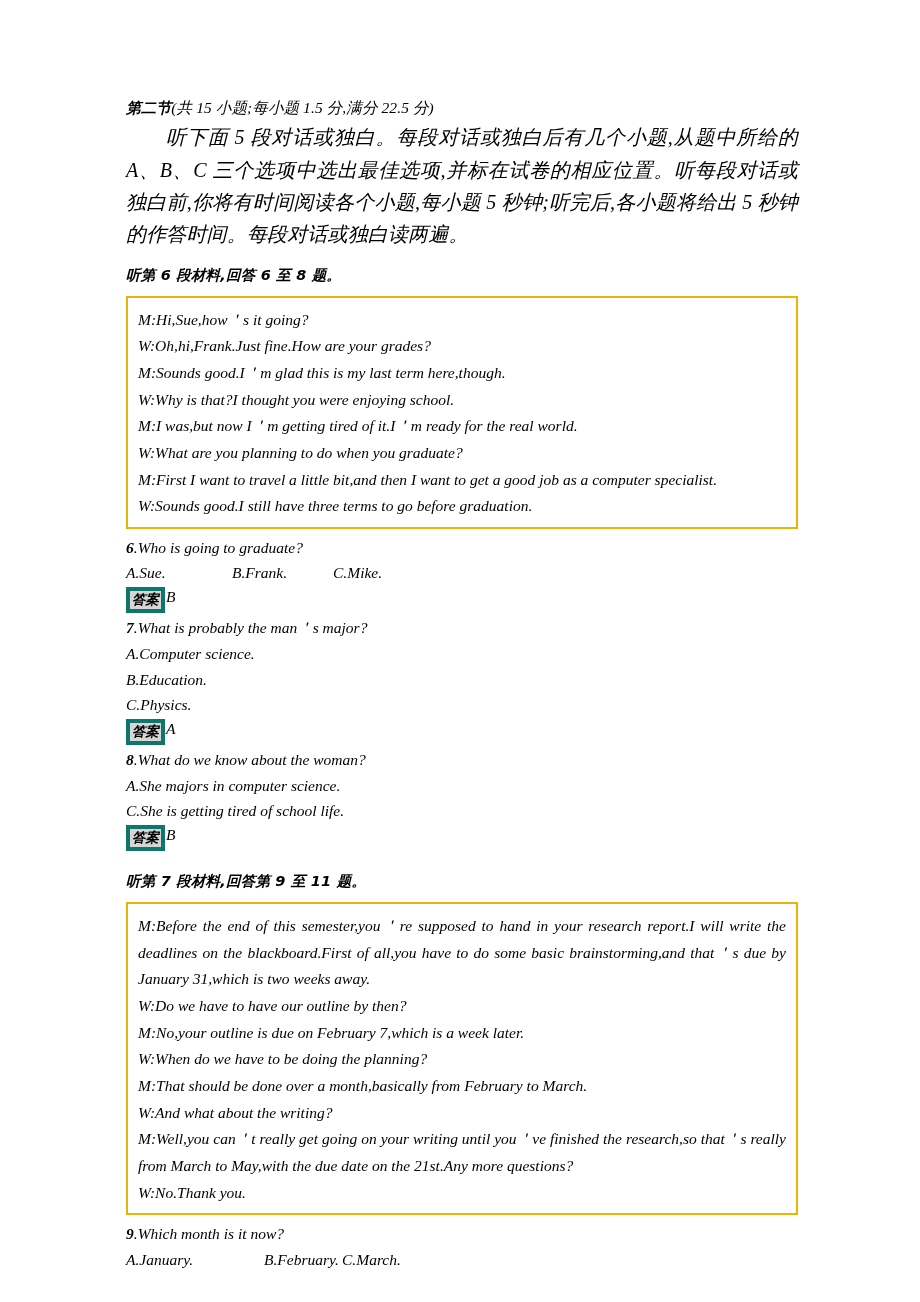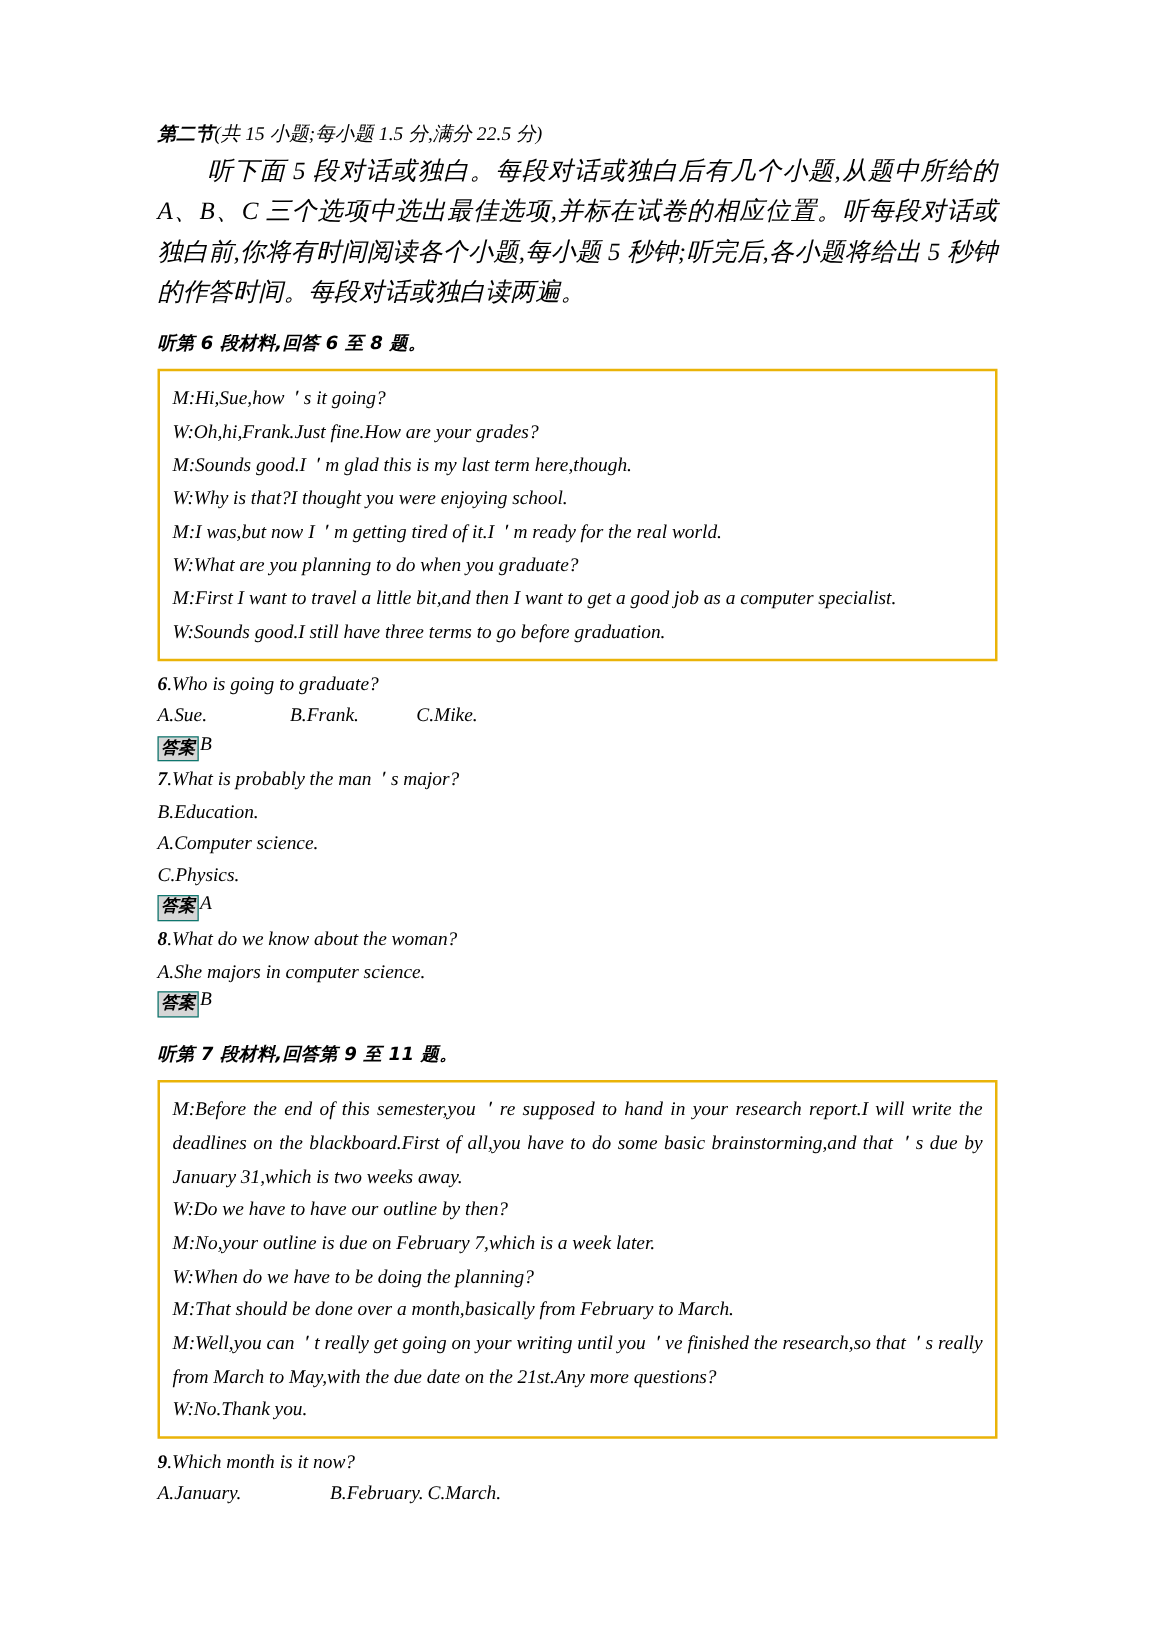--- a/index.html
+++ b/index.html
@@ -120,21 +120,21 @@
 
   
   .answer-row {
     margin: 1px 0 2px 0;
     line-height: 1.2;
     font-size: 15.5px;
     display: block;
   }
   .answer-badge {
     display: inline-block;
-    border: 1px solid #0f766e;
+    border: 4px solid #0f766e;
     background: #d6d6d6;
     font-family: "DejaVu Sans", "Liberation Sans", sans-serif;
     font-weight: bold;
     font-size: 13.5px;
     line-height: 1;
     padding: 2px 2px 3px 2px;
     vertical-align: -2px;
     letter-spacing: 0px;
   }
   .answer-value {
@@ -172,43 +172,45 @@
         <span class="opt-abs" style="left:0px">A.Sue.</span>
         <span class="opt-abs" style="left:106px">B.Frank.</span>
         <span class="opt-abs" style="left:207px">C.Mike.</span>
       </div>
       <div class="answer-row"><span class="answer-badge">答案</span><span class="answer-value">B</span></div>
     </div>
 
     <div class="question">
       <p class="q-stem"><span class="qnum">7</span><span>.What is probably the man＇s major?</span></p>
       <div class="opts-stack">
+        <p class="opt-line">A.Computer science.</p>
         <p class="opt-line">B.Education.</p>
-        <p class="opt-line">A.Computer science.</p>
         <p class="opt-line">C.Physics.</p>
       </div>
       <div class="answer-row"><span class="answer-badge">答案</span><span class="answer-value">A</span></div>
     </div>
 
     <div class="question">
       <p class="q-stem"><span class="qnum">8</span><span>.What do we know about the woman?</span></p>
       <div class="opts-stack">
         <p class="opt-line">A.She majors in computer science.</p>
+        <p class="opt-line">C.She is getting tired of school life.</p>
       </div>
       <div class="answer-row"><span class="answer-badge">答案</span><span class="answer-value">B</span></div>
     </div>
 
     <div class="listen-head spaced-top">听第 7 段材料,回答第 9 至 11 题。</div>
 
     <div class="dialogue-box">
       <p class="dialogue-line wrap">M:Before the end of this semester,you＇re supposed to hand in your research report.I will write the deadlines on the blackboard.First of all,you have to do some basic brainstorming,and that＇s due by January 31,which is two weeks away.</p>
       <p class="dialogue-line">W:Do we have to have our outline by then?</p>
       <p class="dialogue-line">M:No,your outline is due on February 7,which is a week later.</p>
       <p class="dialogue-line">W:When do we have to be doing the planning?</p>
       <p class="dialogue-line">M:That should be done over a month,basically from February to March.</p>
+      <p class="dialogue-line">W:And what about the writing?</p>
       <p class="dialogue-line wrap">M:Well,you can＇t really get going on your writing until you＇ve finished the research,so that＇s really from March to May,with the due date on the 21st.Any more questions?</p>
       <p class="dialogue-line">W:No.Thank you.</p>
     </div>
 
     <div class="question">
       <p class="q-stem"><span class="qnum">9</span><span>.Which month is it now?</span></p>
       <div class="opts-row">
         <span class="opt-abs" style="left:0px">A.January.</span>
         <span class="opt-abs" style="left:138px">B.February.</span>
         <span class="opt-abs" style="left:216px">C.March.</span>

